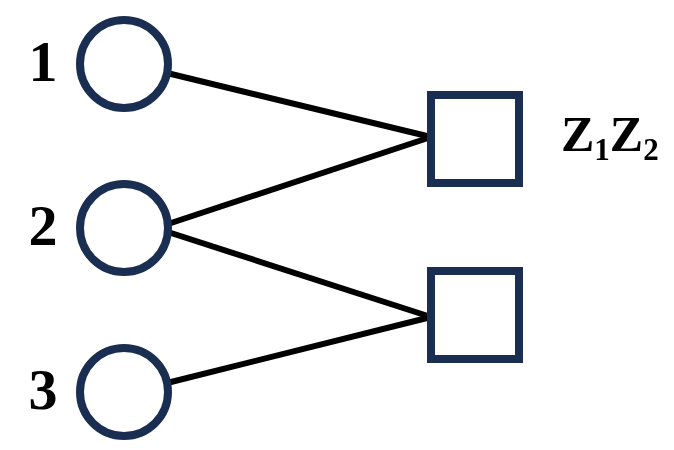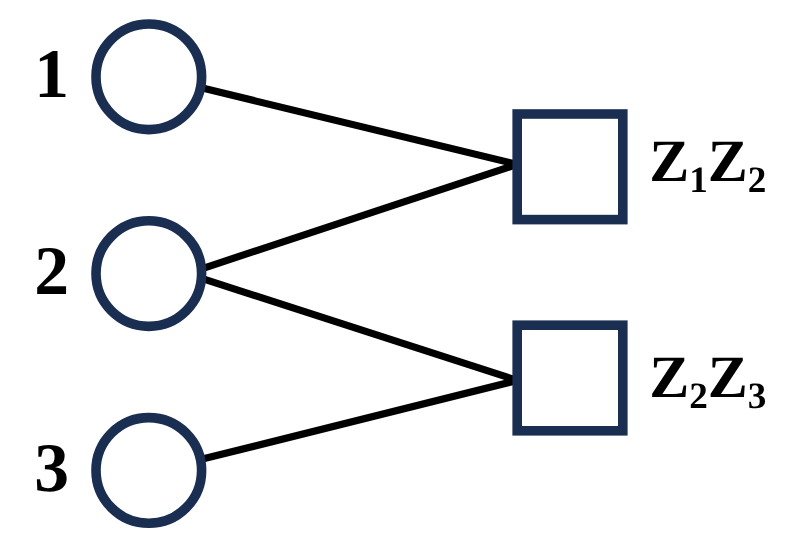--- a/index.html
+++ b/index.html
@@ -39,20 +39,21 @@
   }
   .factor-label {
     position: absolute;
     font-family: "Liberation Serif", "DejaVu Serif", serif;
     font-weight: bold;
     font-size: 50px;
     line-height: 1;
     color: #000000;
     white-space: nowrap;
     user-select: none;
+    margin-left: 20px;
   }
   .factor-label sub {
     font-size: 0.62em;
     vertical-align: baseline;
     position: relative;
     top: 0.30em;
     font-weight: bold;
     letter-spacing: 0;
   }
 </style>
@@ -83,17 +84,14 @@
   </svg>
 
   <div class="node-number" style="left: 20px; top: 33px;">1</div>
   <div class="node-number" style="left: 20px; top: 197px;">2</div>
   <div class="node-number" style="left: 20px; top: 361px;">3</div>
 
   <div class="factor-label" style="left:541px; top:109px;">
     <span>Z</span><sub>1</sub><span>Z</span><sub>2</sub>
   </div>
 
-  <div class="factor-label" style="left:541px; top:289px;">
-    <span>Z</span><sub>2</sub><span>Z</span><sub>3</sub>
-  </div>
 
 </div>
 
 </body></html>

